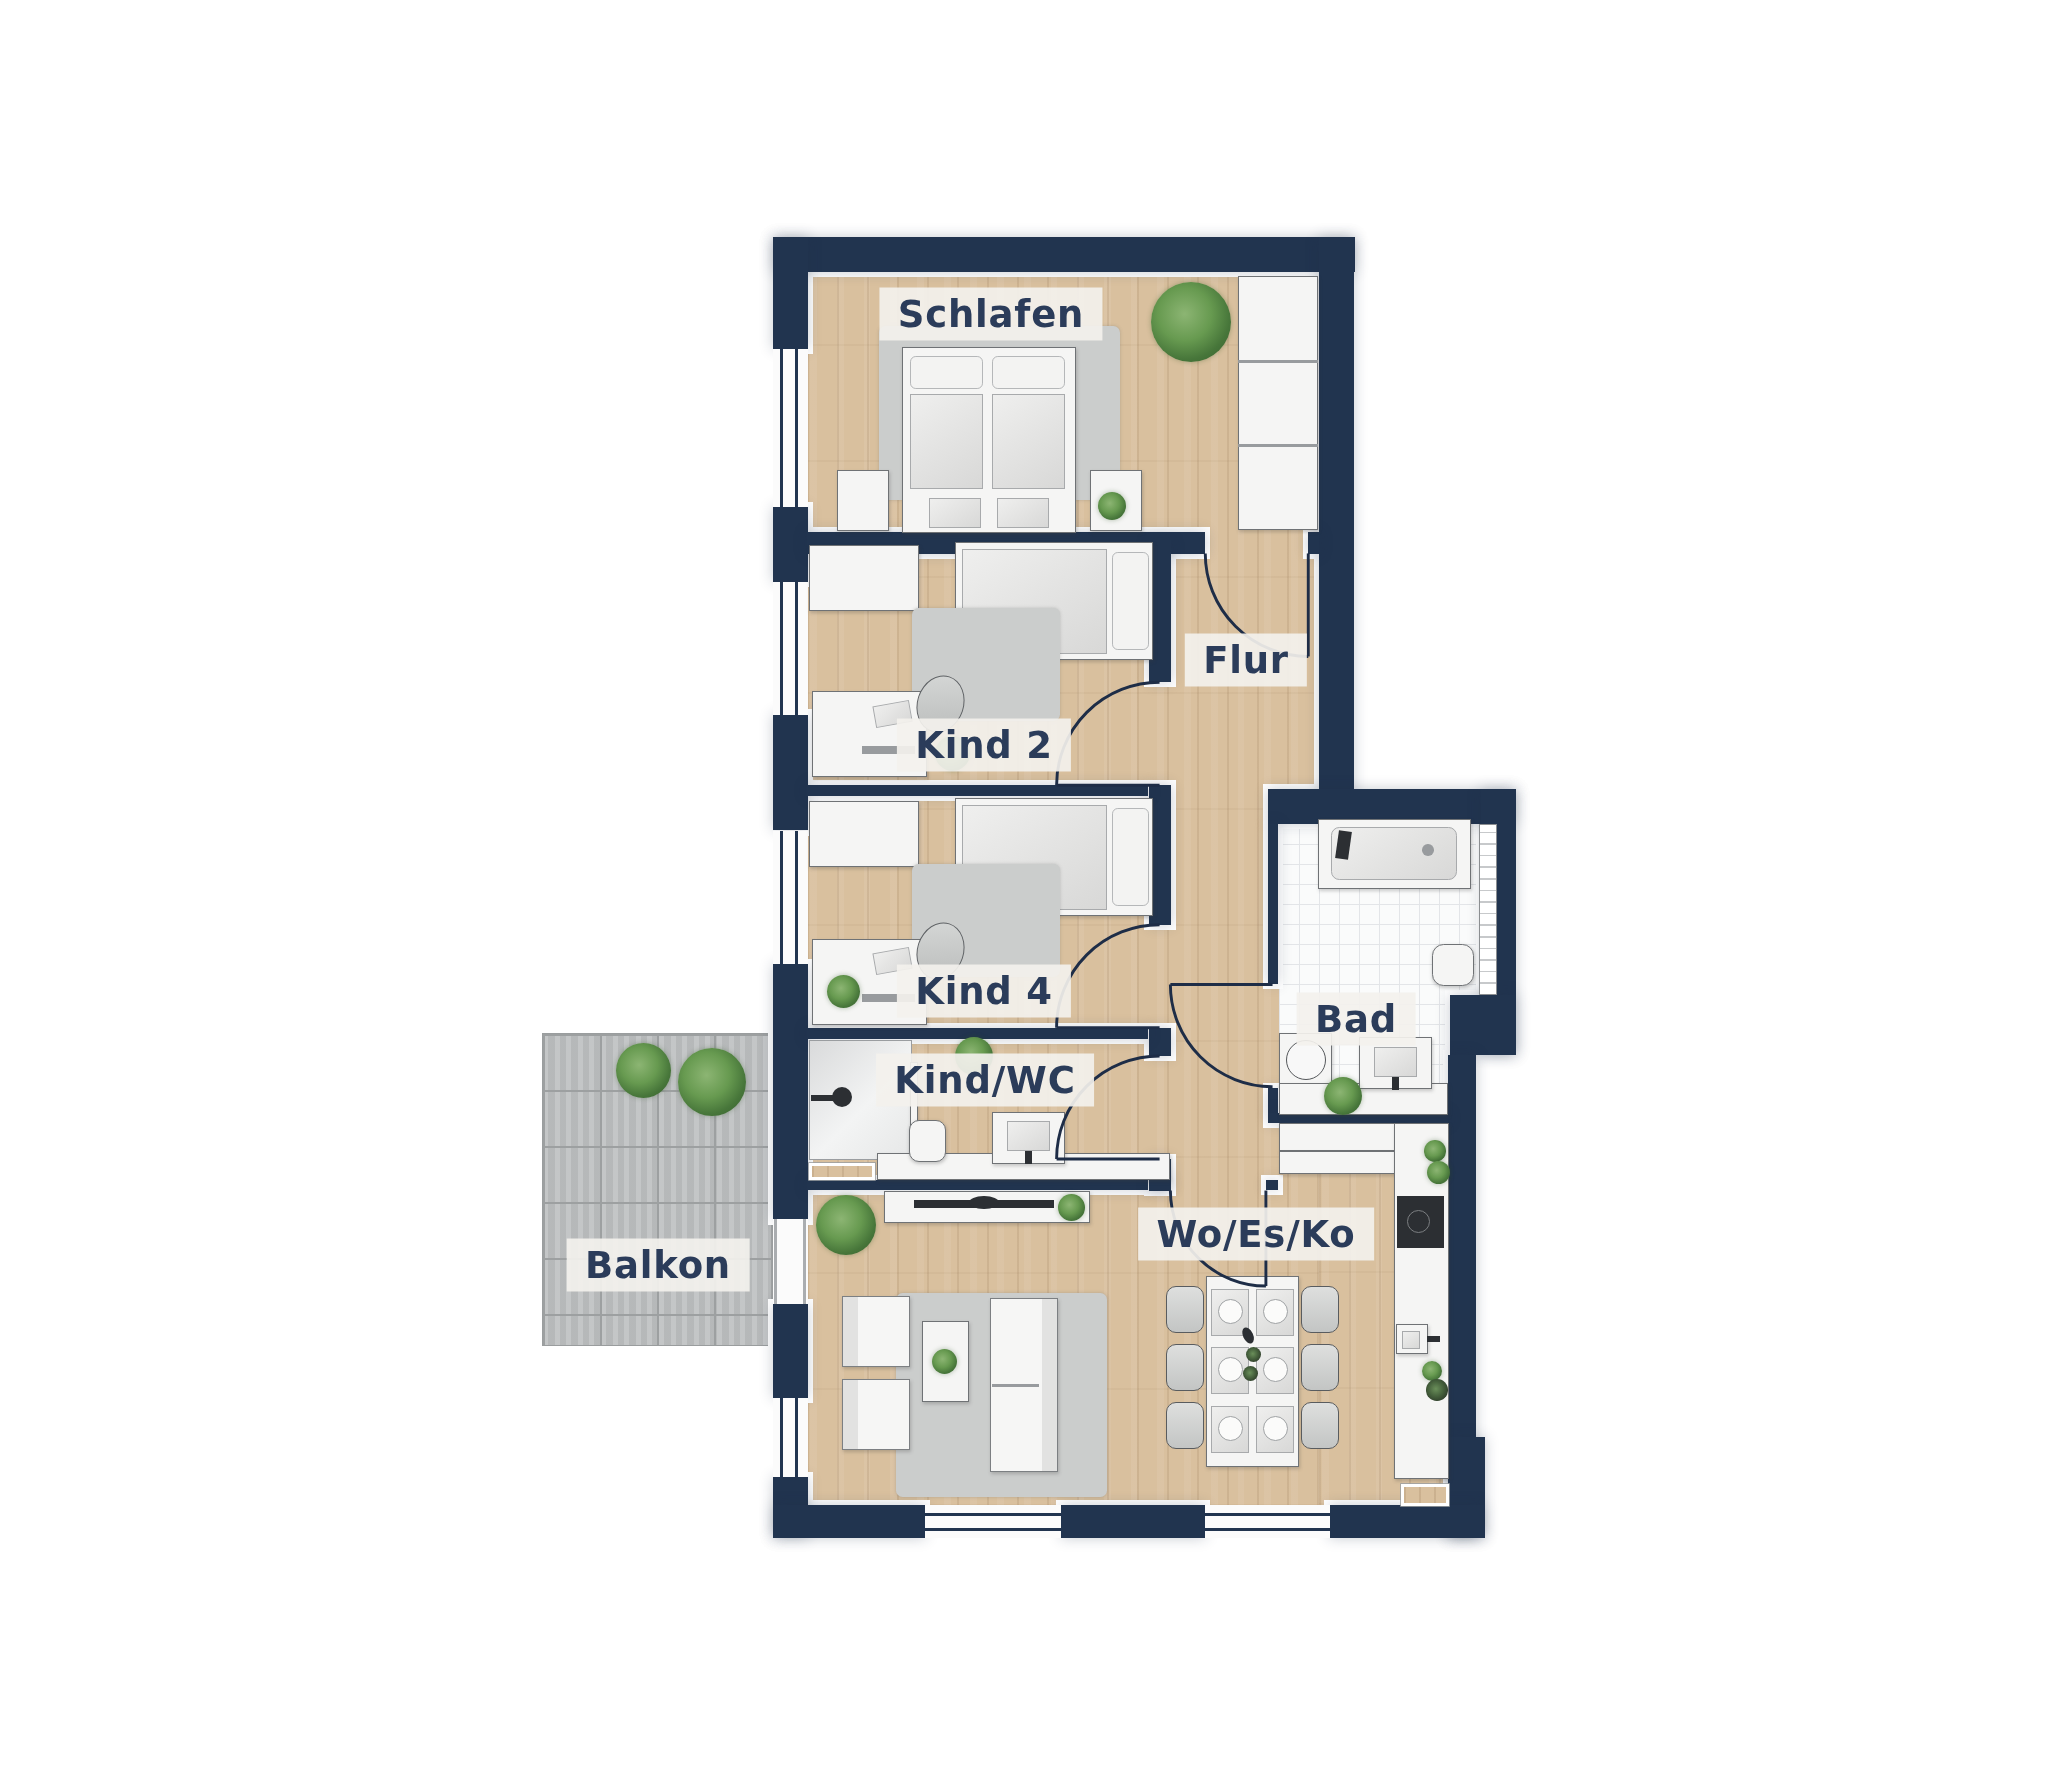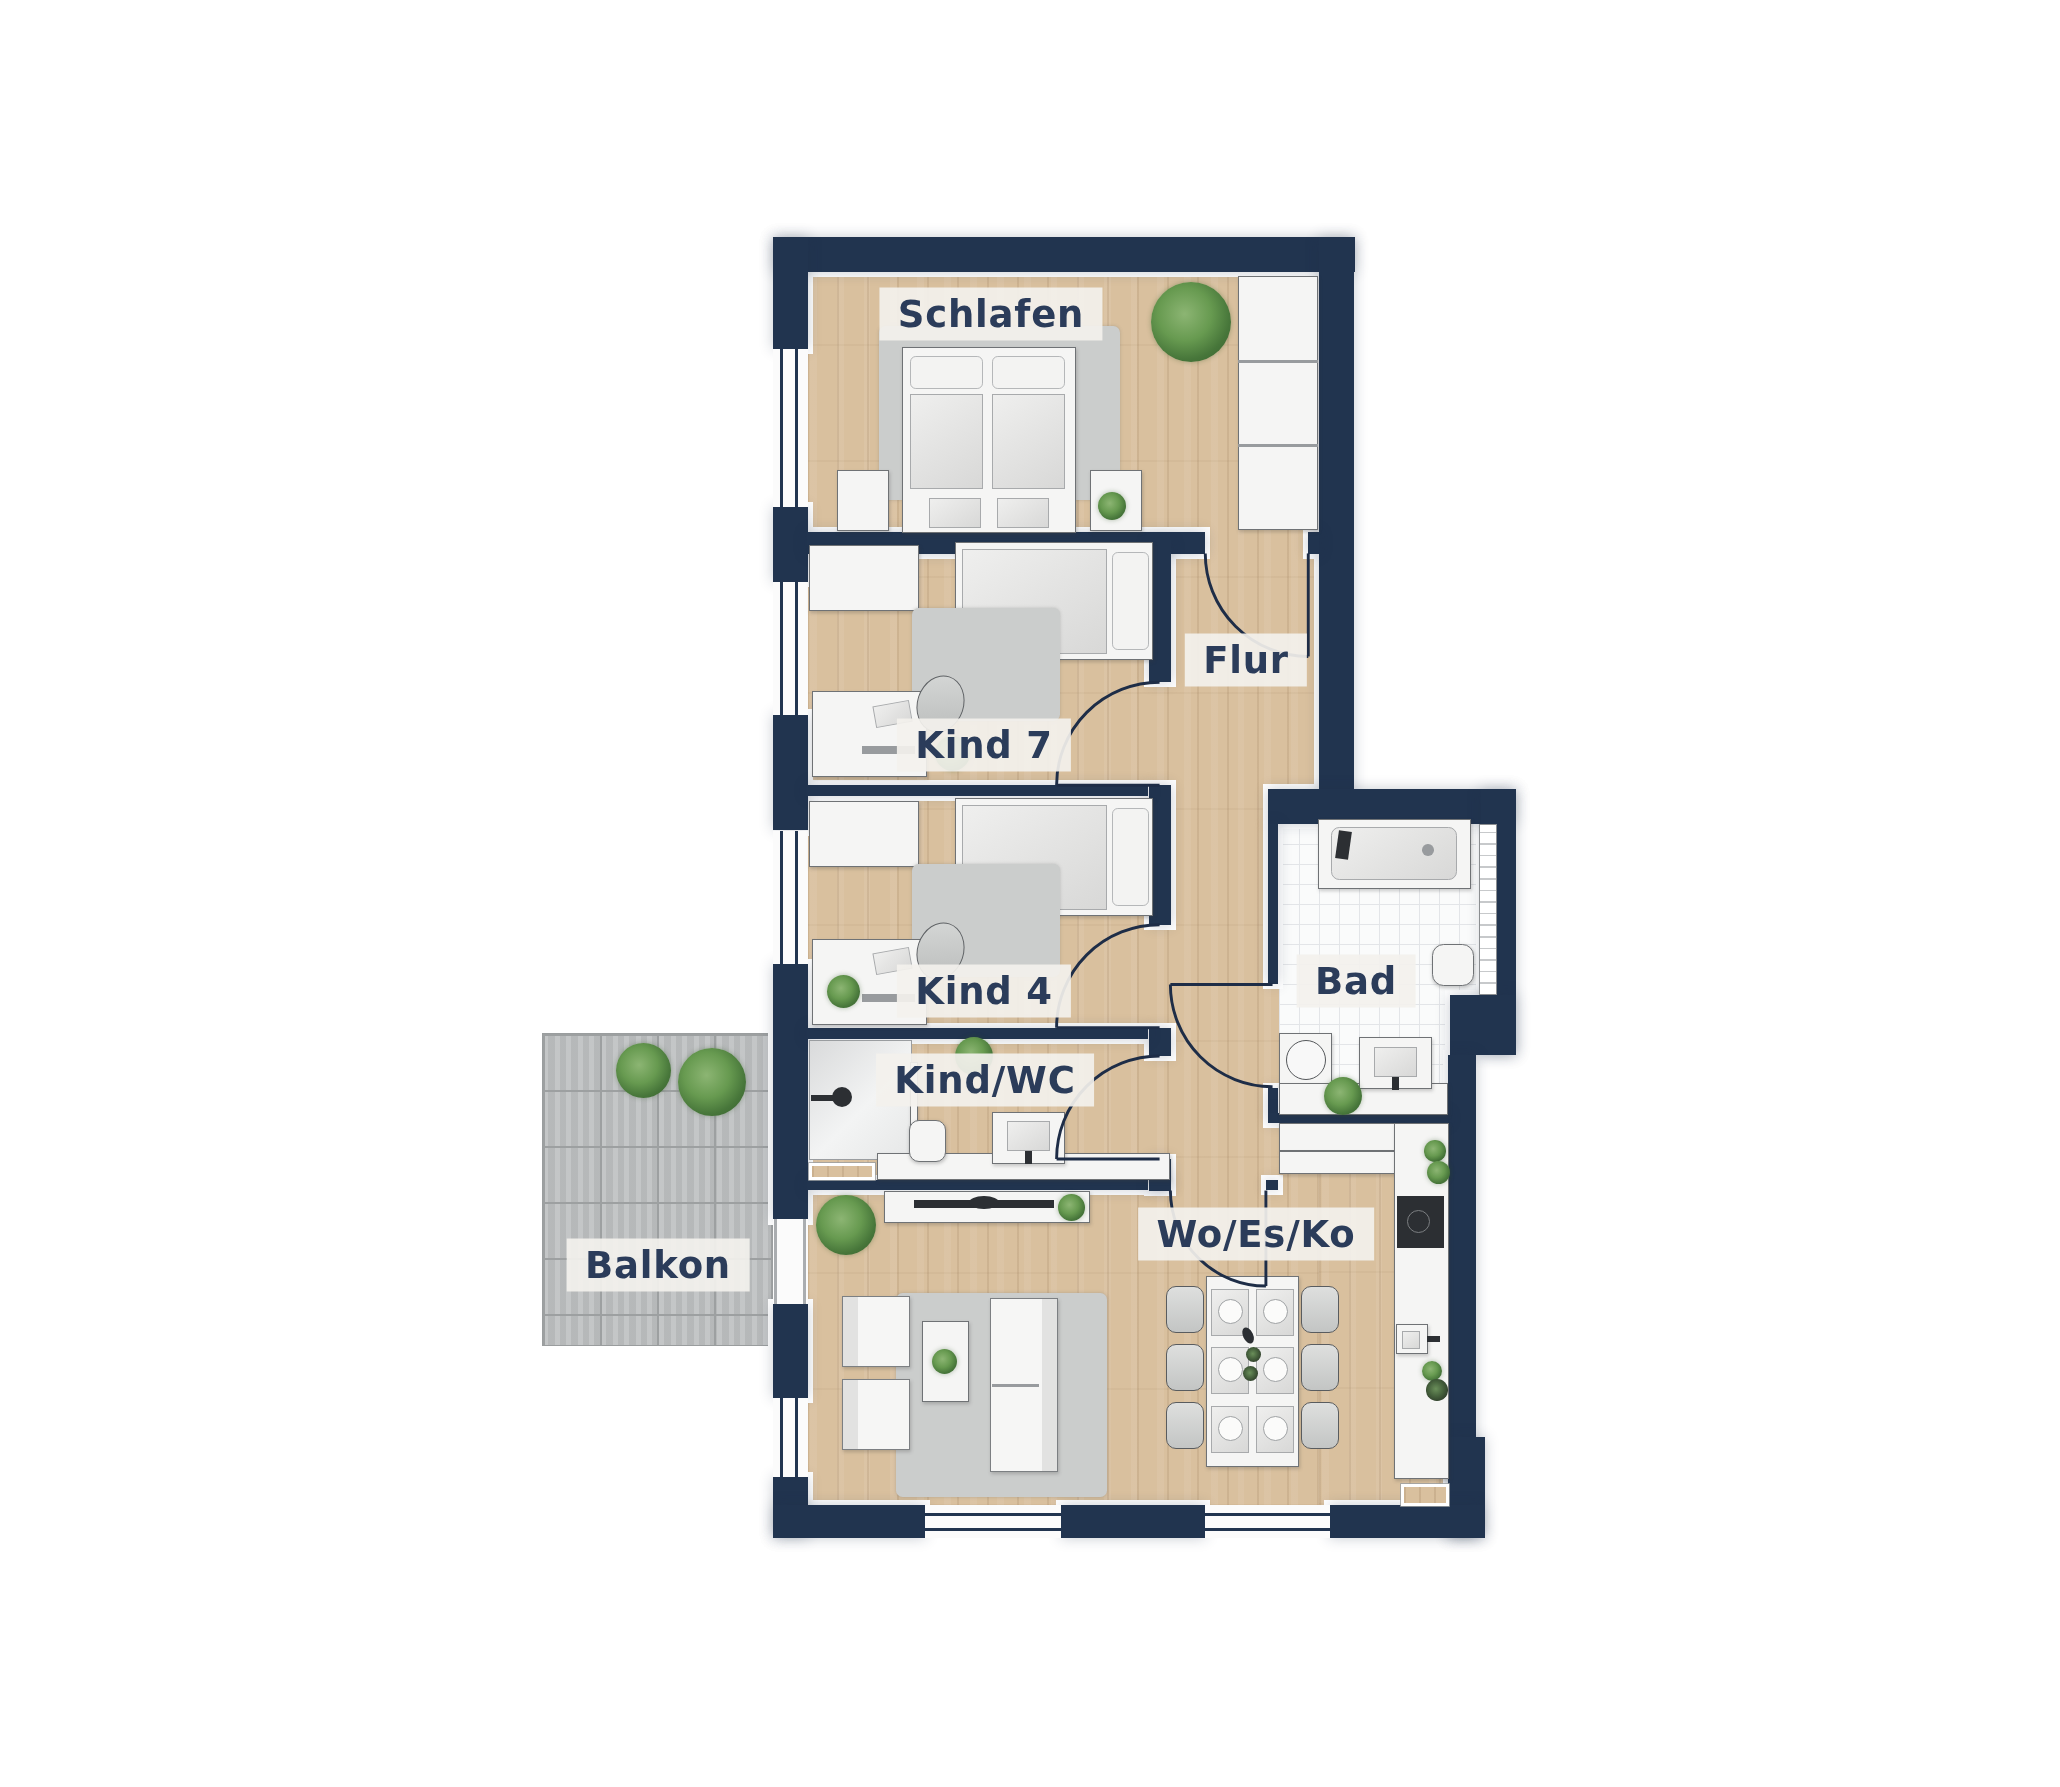--- a/index.html
+++ b/index.html
@@ -269,21 +269,21 @@
       <path d="M1396,1237 L1272,1237"></path>
       <path d="M1396,1113 A124,124 0 0 0 1272,1237"></path>
       <path d="M1396,1395 L1272,1395"></path>
       <path d="M1396,1271 A124,124 0 0 0 1272,1395"></path>
       <path d="M1532,1185 L1409,1185"></path>
       <path d="M1409,1185 A123,123 0 0 0 1532,1308"></path>
       <path d="M1524,1433 L1524,1548"></path>
       <path d="M1409,1433 A115,115 0 0 0 1524,1548"></path>
     </svg>
     <div class="label" style="left: 991px; top: 314px;">Schlafen</div>
-    <div class="label" style="left: 984px; top: 745px;">Kind 7</div>
+    <div class="label" style="left: 984px; top: 745px;">Kind 2</div>
     <div class="label" style="left: 984px; top: 991px;">Kind 4</div>
     <div class="label" style="left: 985px; top: 1080px;">Kind/WC</div>
     <div class="label" style="left: 1246px; top: 660px;">Flur</div>
-    <div class="label" style="left: 1356px; top: 981px;">Bad</div>
+    <div class="label" style="left: 1356px; top: 1019px;">Bad</div>
     <div class="label" style="left: 1256px; top: 1234px;">Wo/Es/Ko</div>
     <div class="label" style="left: 658px; top: 1265px;">Balkon</div>
   </div>
 
 
 </body></html>

